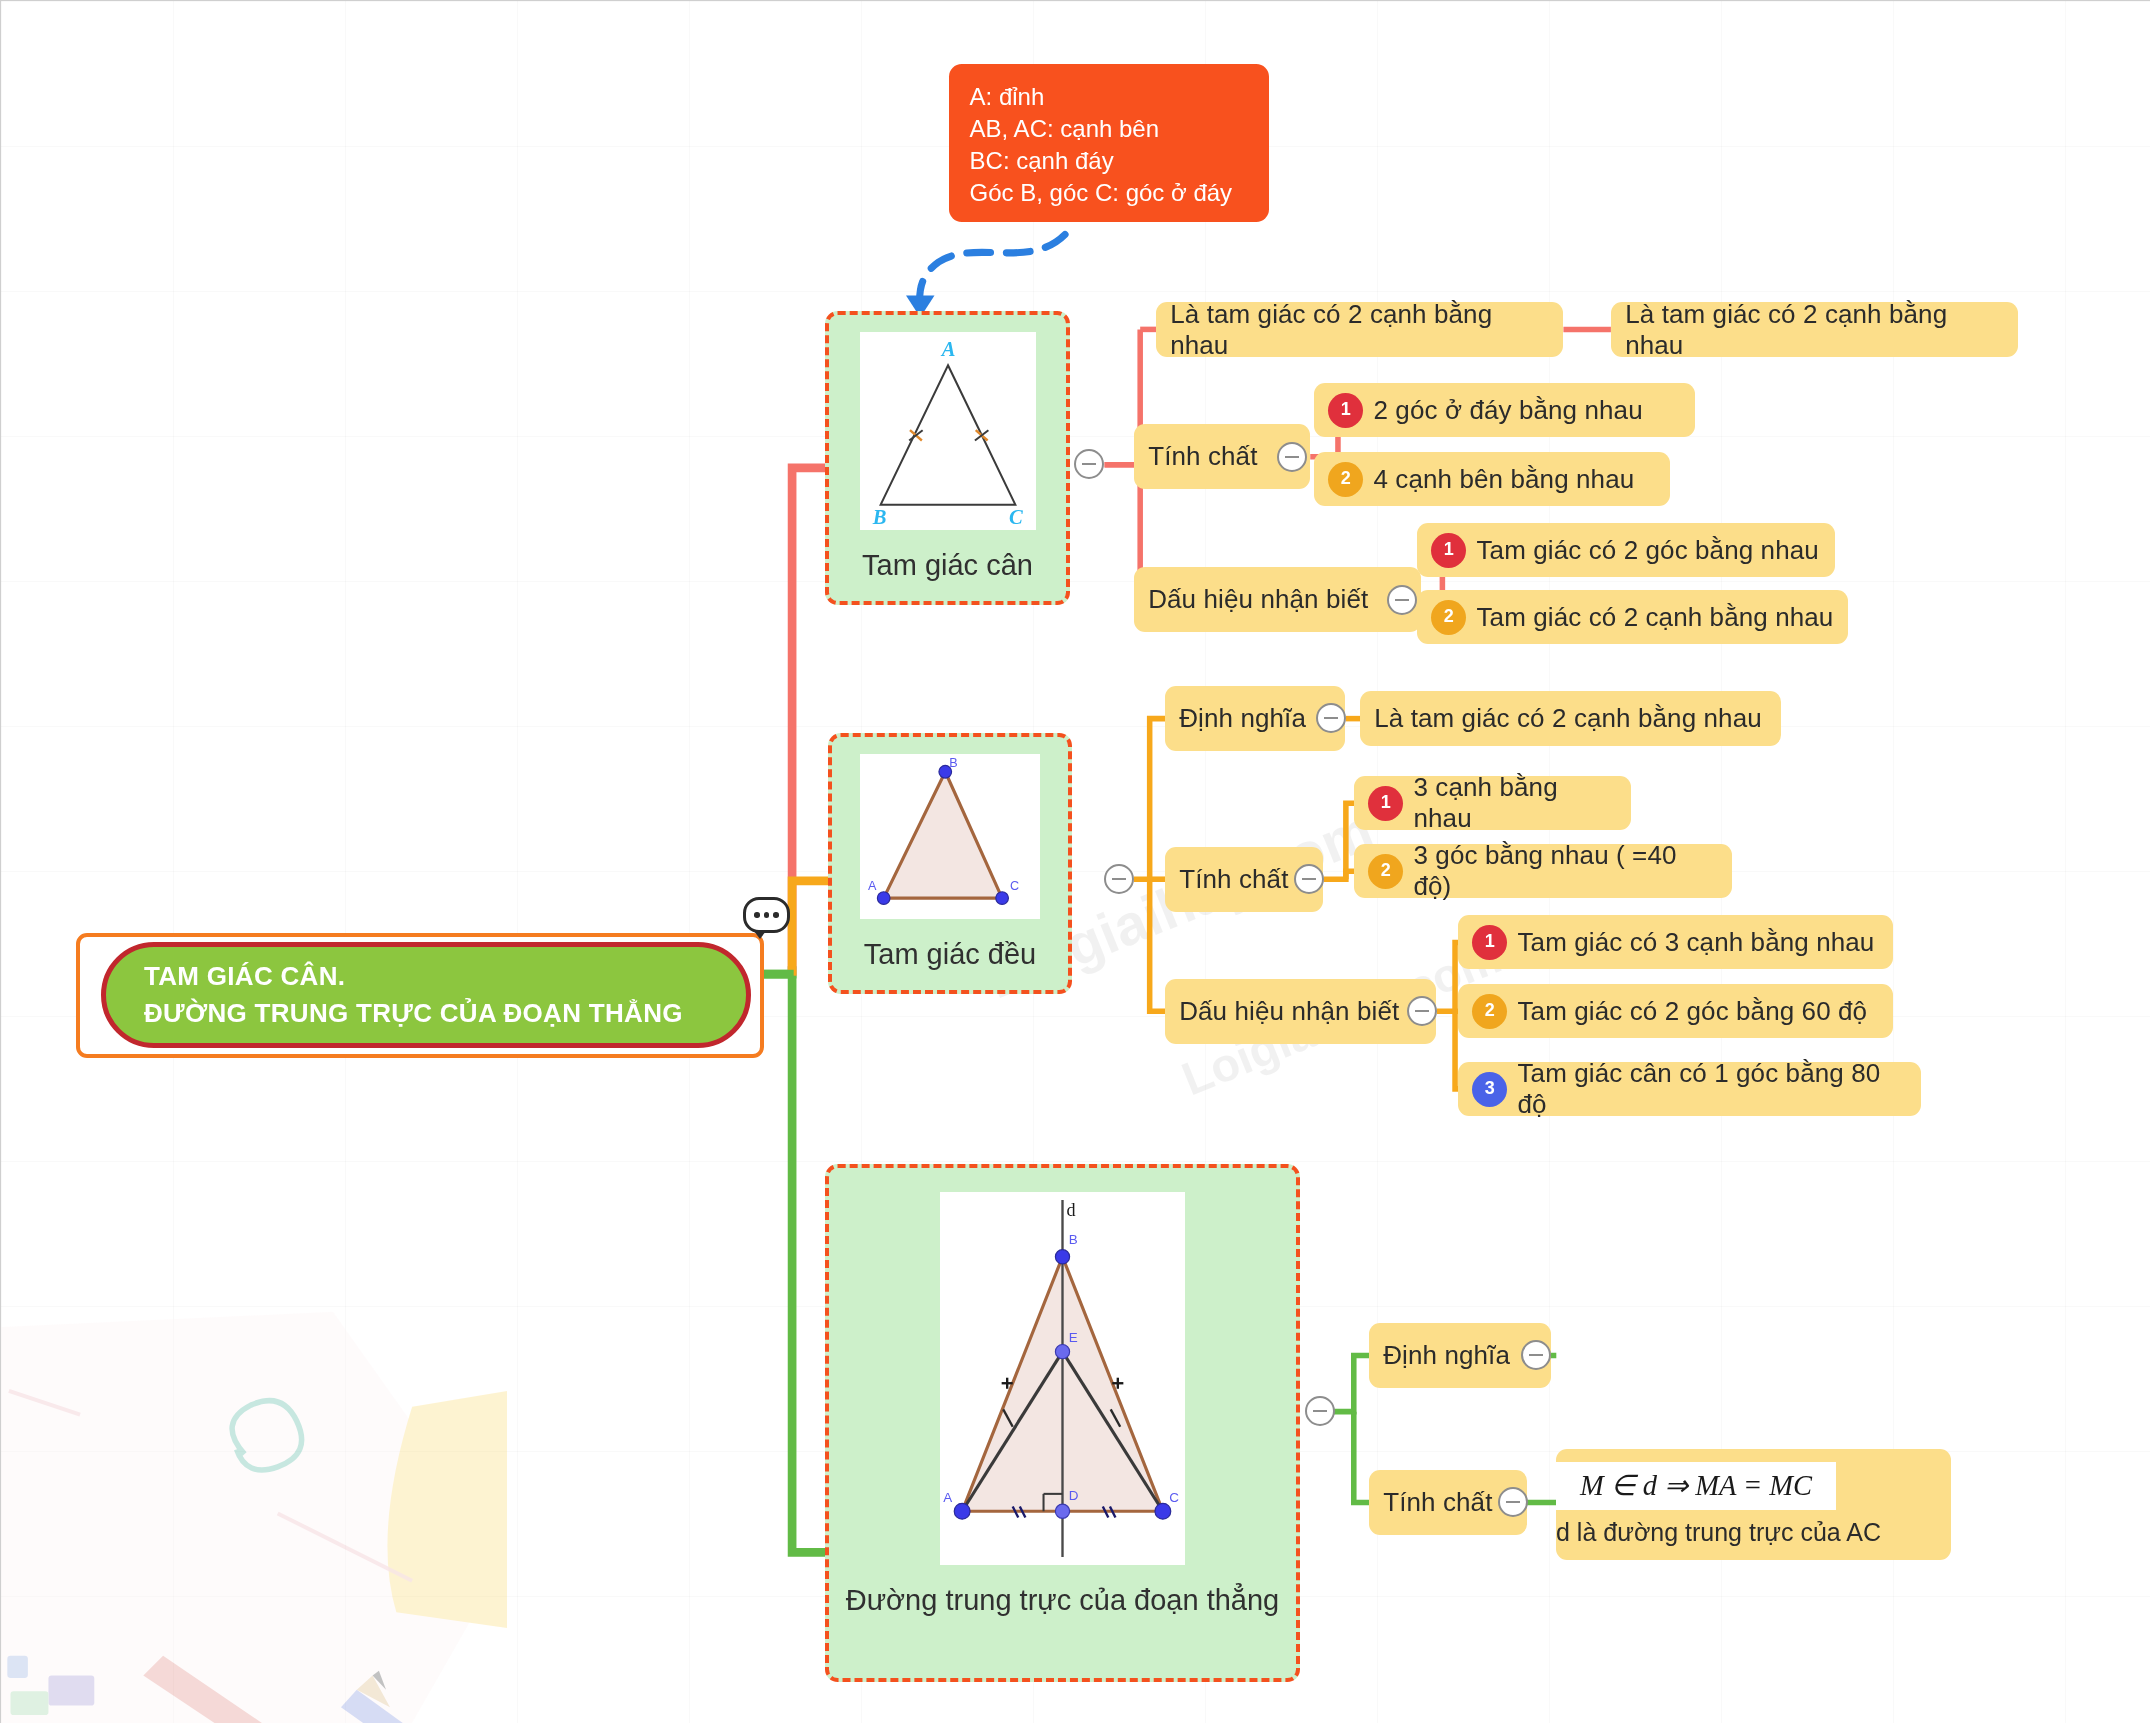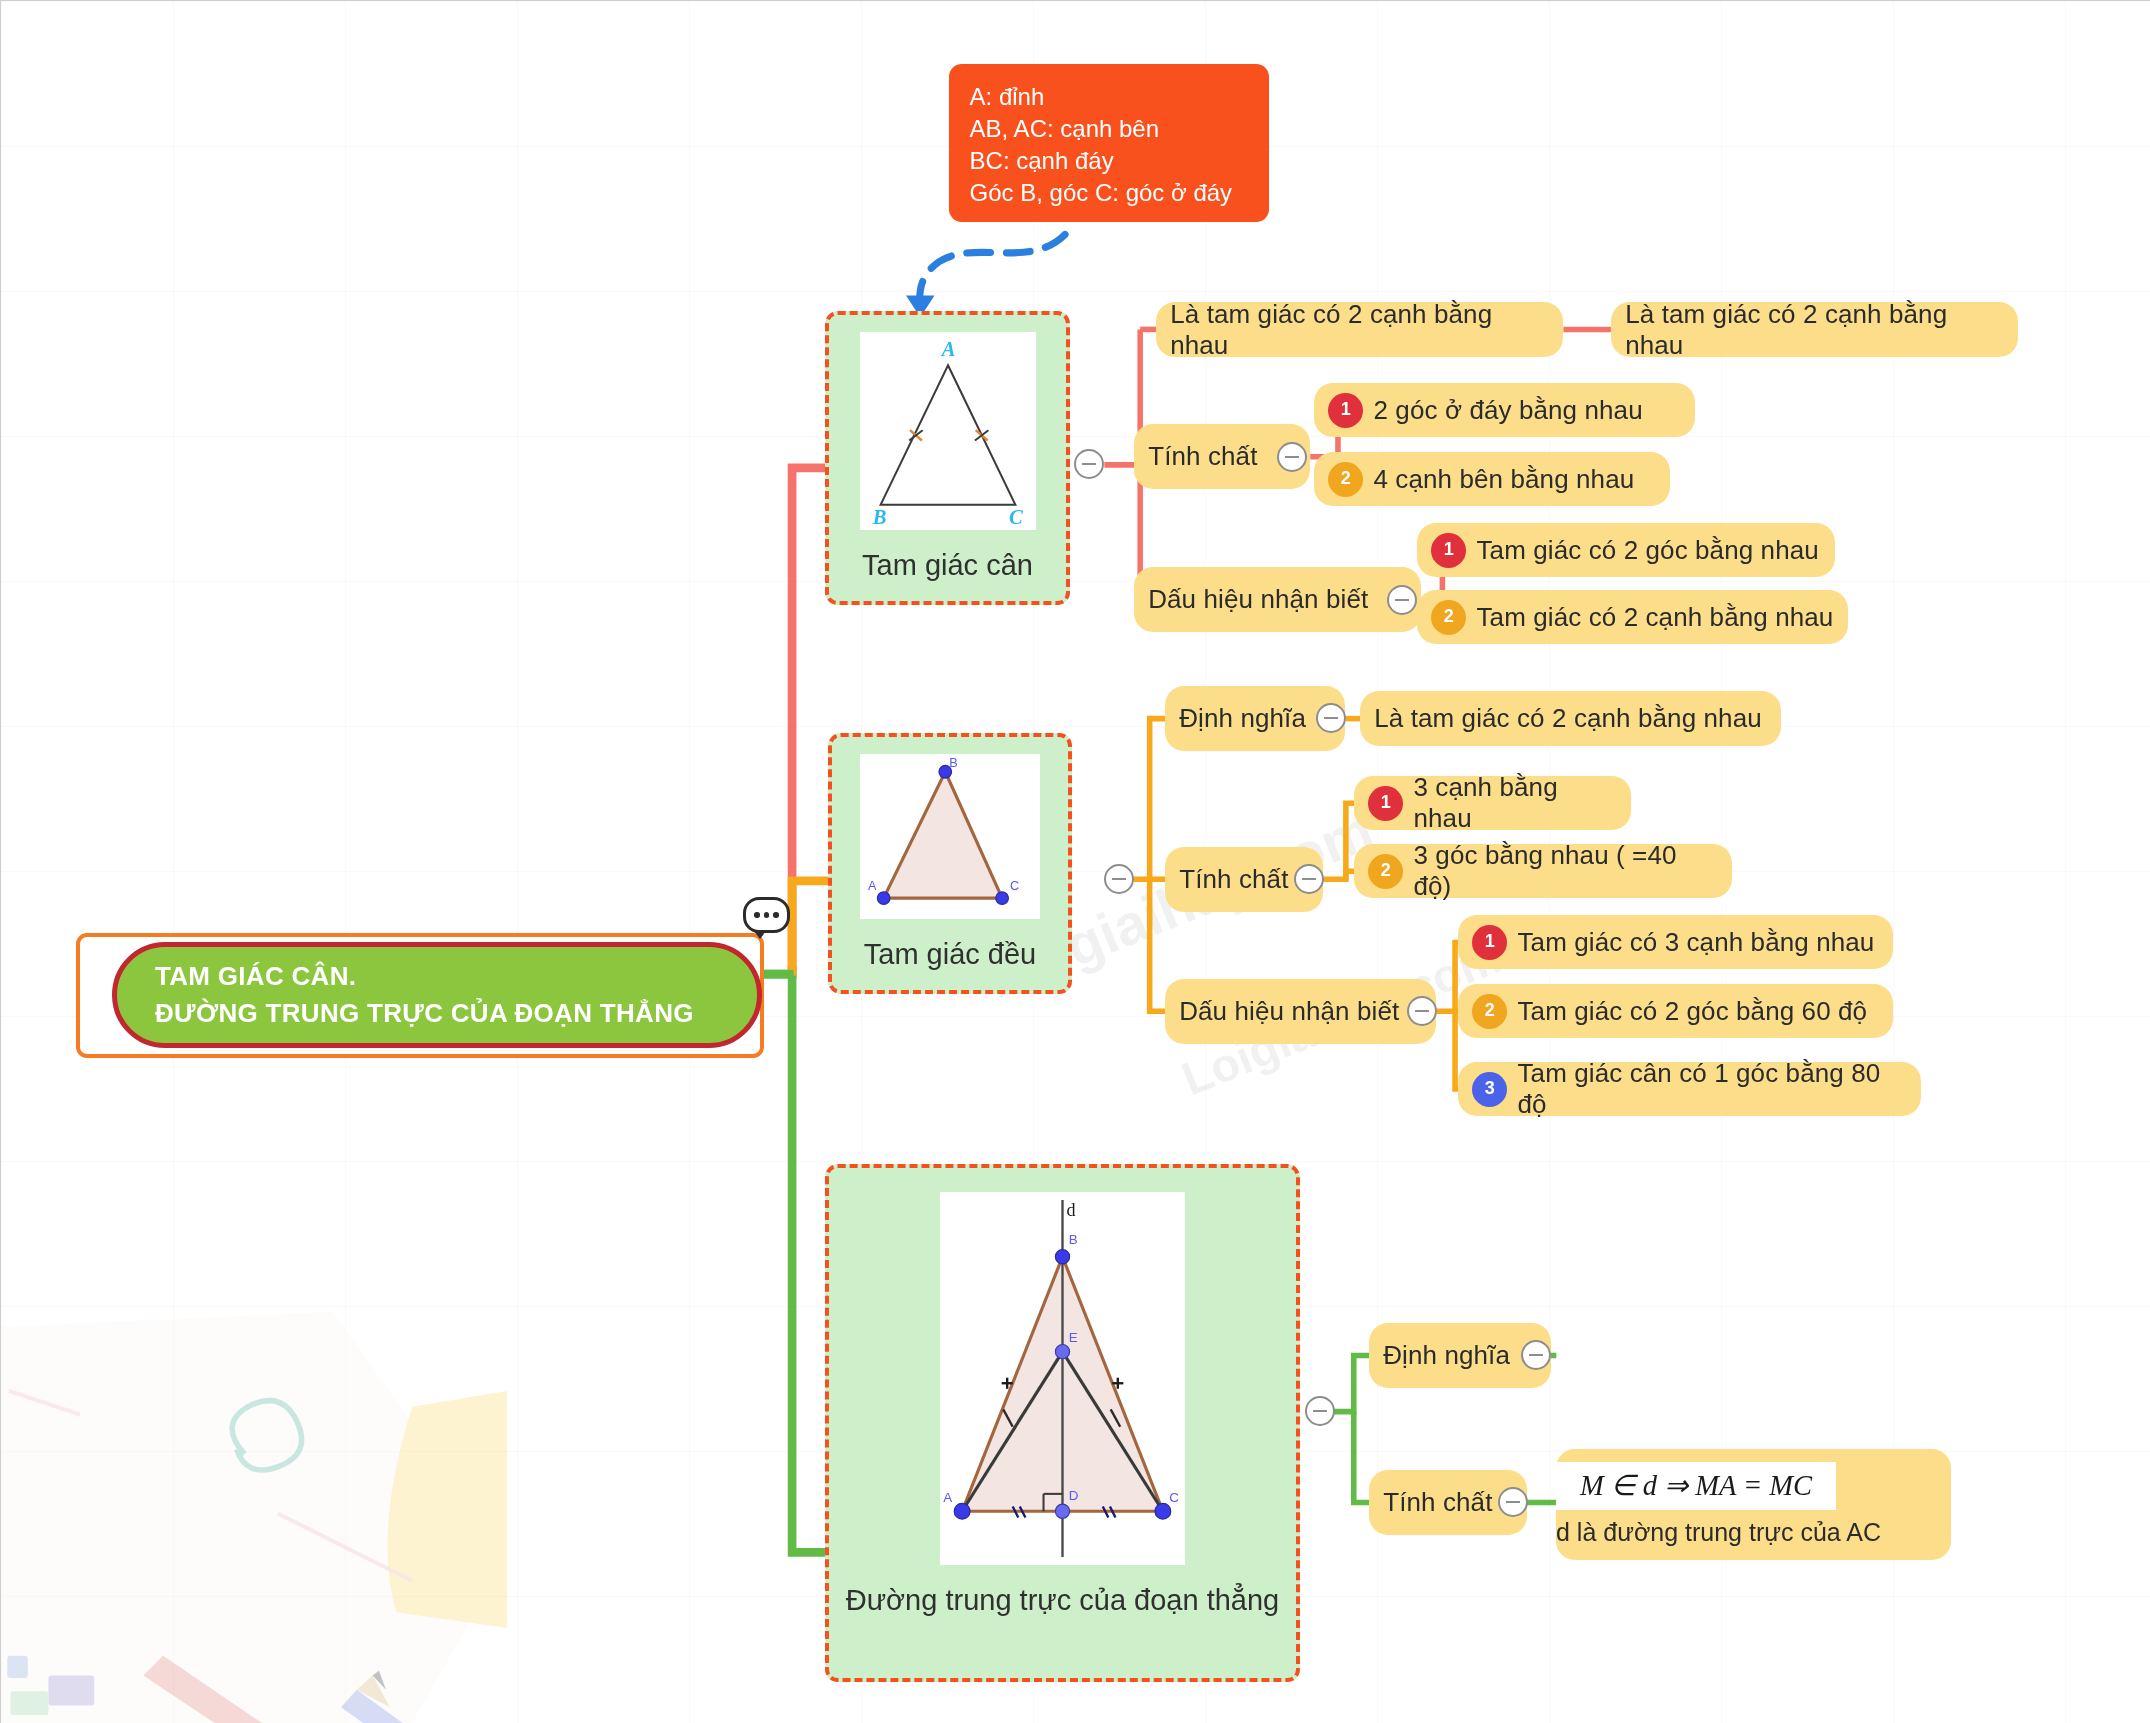--- a/index.html
+++ b/index.html
@@ -22,21 +22,21 @@
         opacity:.30;pointer-events:none;}
 
   
   .wm{position:absolute;color:rgba(0,0,0,.055);font-weight:bold;
       transform:rotate(-22deg);pointer-events:none;white-space:nowrap;}
 
   svg.wires{position:absolute;left:0;top:0;width:2151px;height:1724px;
             pointer-events:none;overflow:visible;}
 
   
-  .ybox{position:absolute;background:#FCDE8A;border-radius:19px;
+  .ybox{position:absolute;background:#FCDE8A;border-radius:11px;
         color:#2b2b2b;display:flex;align-items:center;
         padding:8px 14.2px;box-sizing:border-box;line-height:1.18;}
   .ybox .txt{font-size:26px;letter-spacing:0.1px;}
 
   .badge{width:35px;height:35px;border-radius:50%;flex:0 0 35px;
          display:flex;align-items:center;justify-content:center;
          color:#fff;font-size:18px;font-weight:bold;margin-right:10.3px;}
   .b-red{background:#E0303C;} .b-org{background:#F0A61E;} .b-blu{background:#4A63E8;}
 
   
@@ -149,21 +149,21 @@
     <path d="M1685 1783 H1710 V1712 H1740" stroke="#62BB46" stroke-width="7" fill="none"></path>
     <path d="M1710 1783 V1898 H1740" stroke="#62BB46" stroke-width="7" fill="none"></path>
     <path d="M1925 1712 H1966" stroke="#62BB46" stroke-width="7" fill="none"></path>
     <path d="M1905 1898 H1966" stroke="#62BB46" stroke-width="7" fill="none"></path>
 
     <path d="M1345 295 C1300 340 1230 300 1185 330 C1160 348 1160 370 1162 392" stroke="#2B7FE0" stroke-width="9" fill="none" stroke-dasharray="30 20" stroke-linecap="round"></path>
     <path d="M1162 400 l-18 -28 l36 0 Z" fill="#2B7FE0"></path>
   </svg>
 
   <div id="rootFrame" style="left:75px;top:932px;width:688px;height:125px;"></div>
-  <div id="rootPill" style="left:111px;top:941px;width:650px;height:106px;">
+  <div id="rootPill" style="left:100px;top:941px;width:650px;height:106px;">
     <div>TAM GIÁC CÂN.</div>
     <div>ĐƯỜNG TRUNG TRỰC CỦA ĐOẠN THẲNG</div>
   </div>
 
   <div id="bubble" style="left:742px;top:896px;">
     <i></i>
       <i></i>
       <i></i>
   </div>
 

